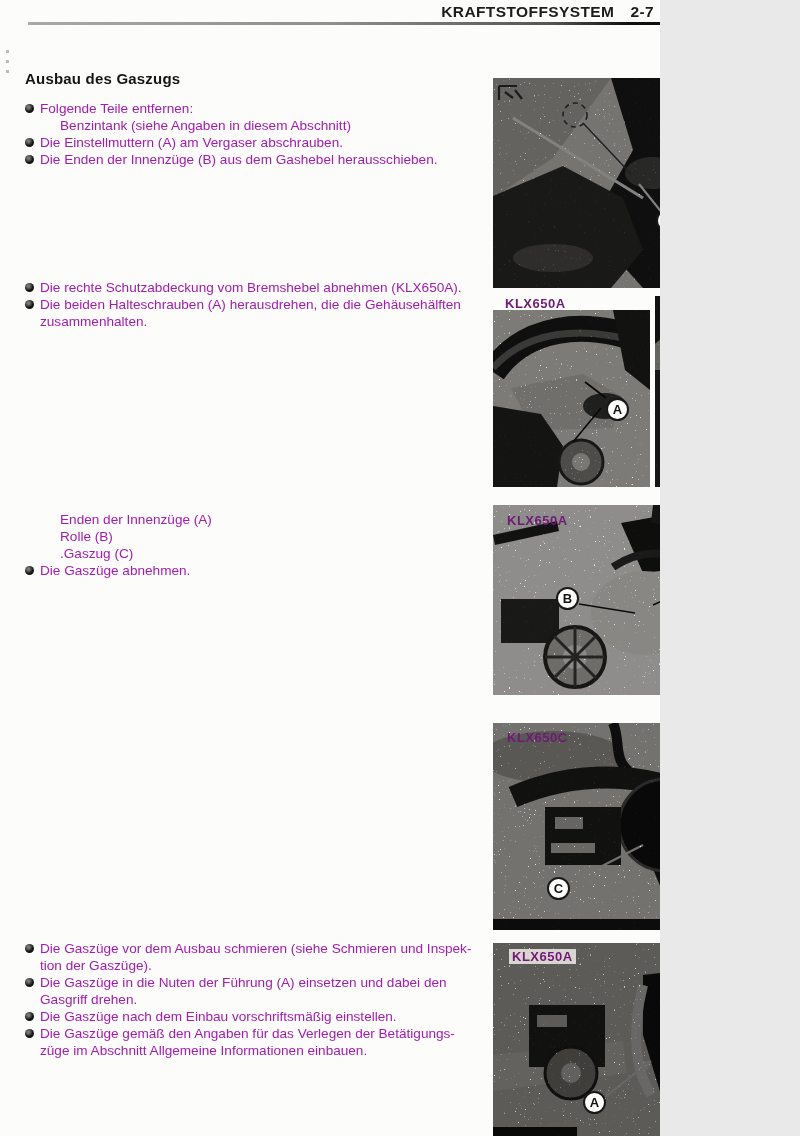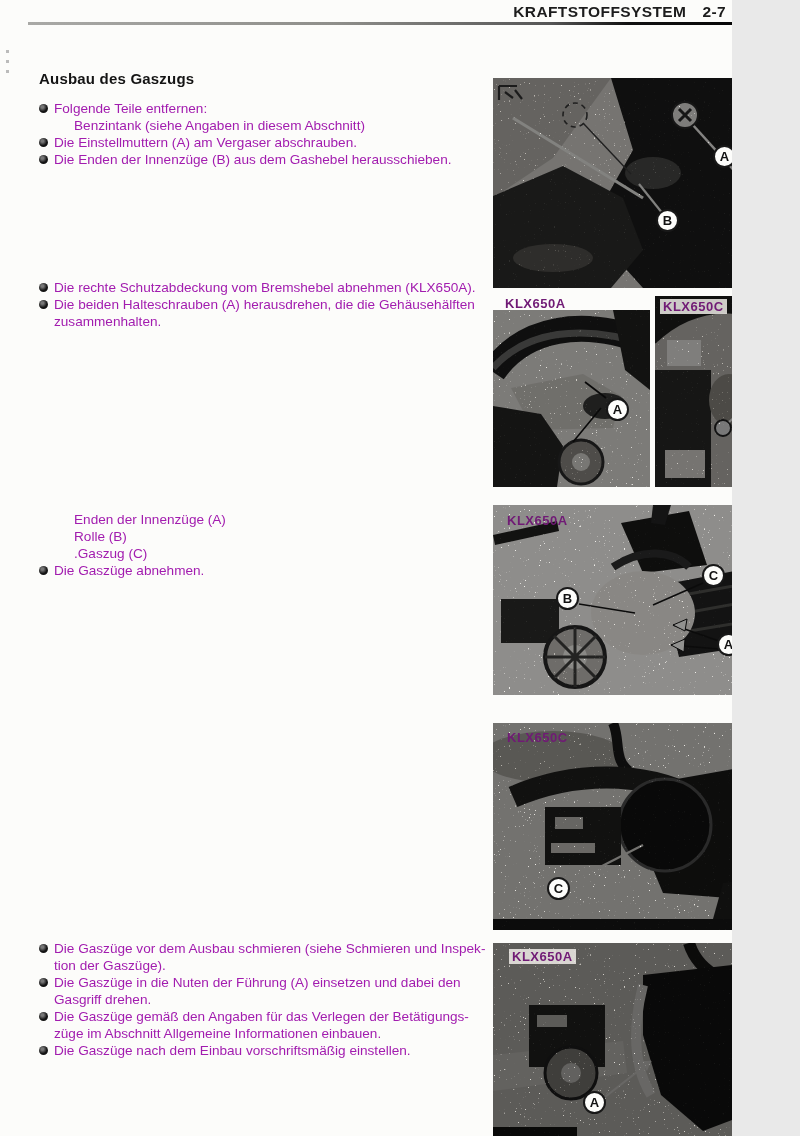--- a/index.html
+++ b/index.html
@@ -1,29 +1,29 @@
 <!DOCTYPE html>
 <html><head>
 <meta charset="utf-8">
 <style>
   html,body{margin:0;padding:0;background:#e9e9e9;}
-  .page{position:relative;width:732px;height:1136px;background:#fcfcfa;
+  .page{position:relative;width:660px;height:1136px;background:#fcfcfa;
         font-family:"Liberation Sans",sans-serif;color:#161616;overflow:hidden;}
 
   
   .hdr{position:absolute;top:3px;right:6px;font-weight:700;font-size:15.5px;
        letter-spacing:.4px;color:#1c1c1c;white-space:nowrap;}
   .hdr .pgnum{margin-left:16px;}
   .rule{position:absolute;top:22px;left:28px;width:769px;height:3px;
         background:linear-gradient(to right,#a9a9a6,#8e8e8a 40%,#555 68%,#111 78%,#000);}
   .artifact{position:absolute;left:6px;top:50px;width:3px;height:26px;
         background:repeating-linear-gradient(#bbb 0 3px,transparent 3px 10px);}
 
   
-  .txt{position:absolute;left:25px;width:456px;margin-left:14px;}
+  .txt{position:absolute;left:25px;width:456px;}
   .txt h2{margin:0 0 13px 0;font-size:15px;font-weight:700;letter-spacing:.2px;color:#141414;}
   .item{display:flex;align-items:flex-start;font-size:13.6px;line-height:17px;color:#a21caf;}
   .item .b{flex:0 0 15px;position:relative;height:17px;}
   .item .b::after{content:"";position:absolute;left:0;top:4px;width:9px;height:9px;border-radius:50%;
         background:radial-gradient(circle at 38% 34%,#777 0 1.2px,#141414 55%);}
   .item.nob .b::after{display:none;}
   .item .t{white-space:pre-line;}
   .item.nob .t{padding-left:20px;}
 
   
@@ -104,26 +104,26 @@
         <div class="t">Die Gaszüge vor dem Ausbau schmieren (siehe Schmieren und Inspek-
 tion der Gaszüge).</div>
       </div>
     <div class="item">
         <span class="b"></span>
         <div class="t">Die Gaszüge in die Nuten der Führung (A) einsetzen und dabei den
 Gasgriff drehen.</div>
       </div>
     <div class="item">
         <span class="b"></span>
+        <div class="t">Die Gaszüge nach dem Einbau vorschriftsmäßig einstellen.</div>
+      </div>
+    <div class="item">
+        <span class="b"></span>
         <div class="t">Die Gaszüge gemäß den Angaben für das Verlegen der Betätigungs-
 züge im Abschnitt Allgemeine Informationen einbauen.</div>
-      </div>
-    <div class="item">
-        <span class="b"></span>
-        <div class="t">Die Gaszüge nach dem Einbau vorschriftsmäßig einstellen.</div>
       </div>
   </section>
 
   <div class="fig" style="left:493px;top:78px;width:304px;height:210px">
     <svg width="304" height="210" viewBox="0 0 304 210">
       <defs>
           <filter id="g1" x="0" y="0" width="100%" height="100%">
         <feTurbulence type="fractalNoise" baseFrequency="0.8" numOctaves="2" stitchTiles="stitch" result="n"></feTurbulence>
         <feColorMatrix in="n" type="matrix" values="0 0 0 0 0 0 0 0 0 0 0 0 0 0 0 4 4 4 -6 0"></feColorMatrix>
       </filter>

